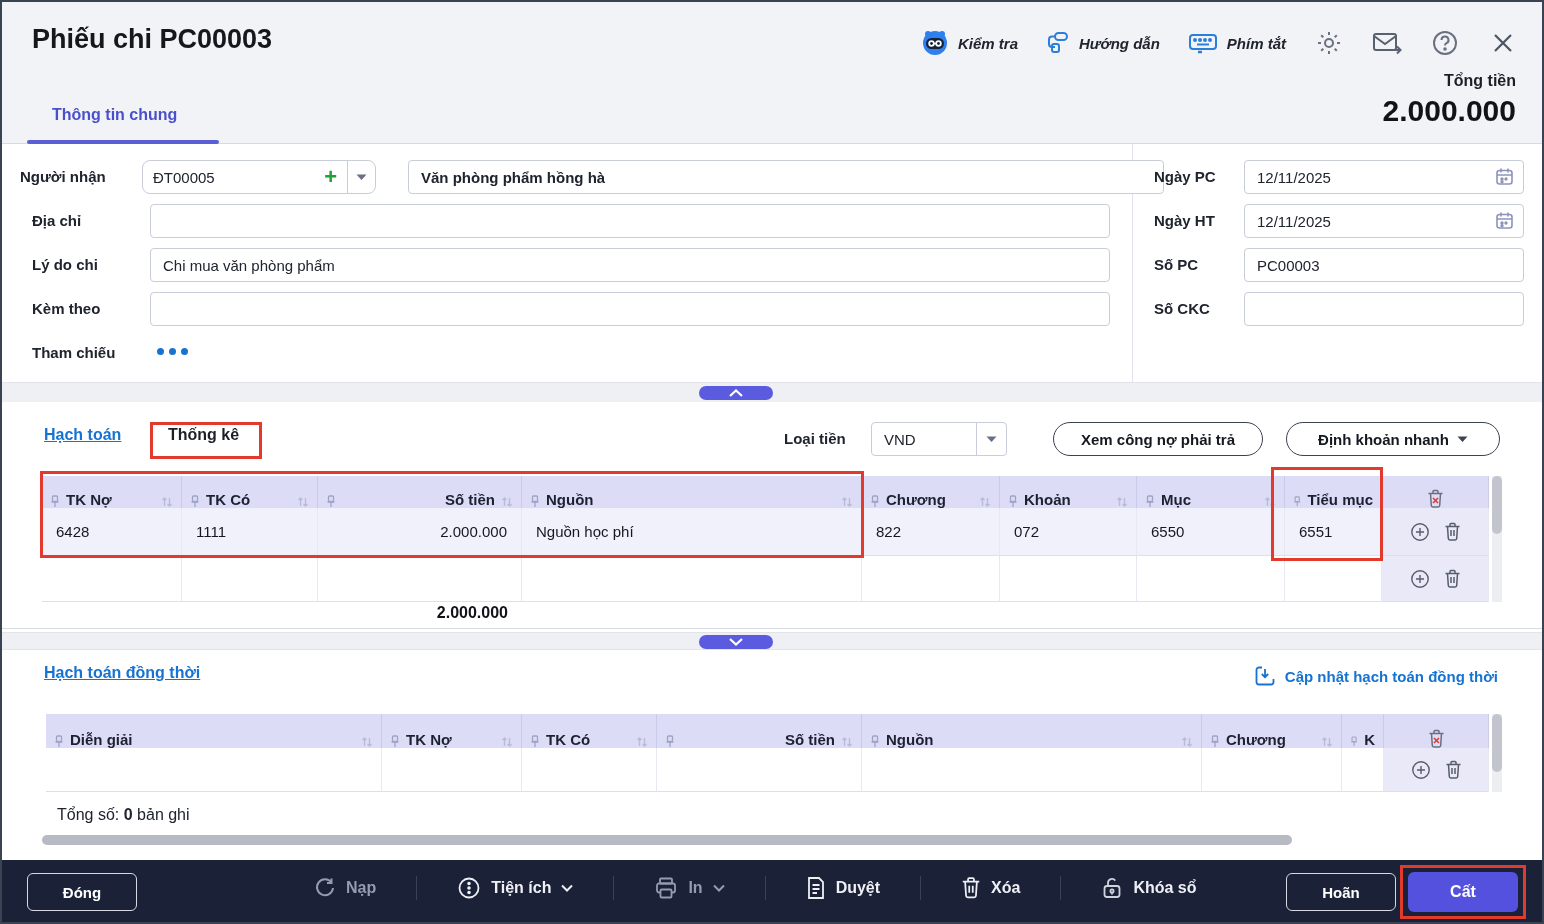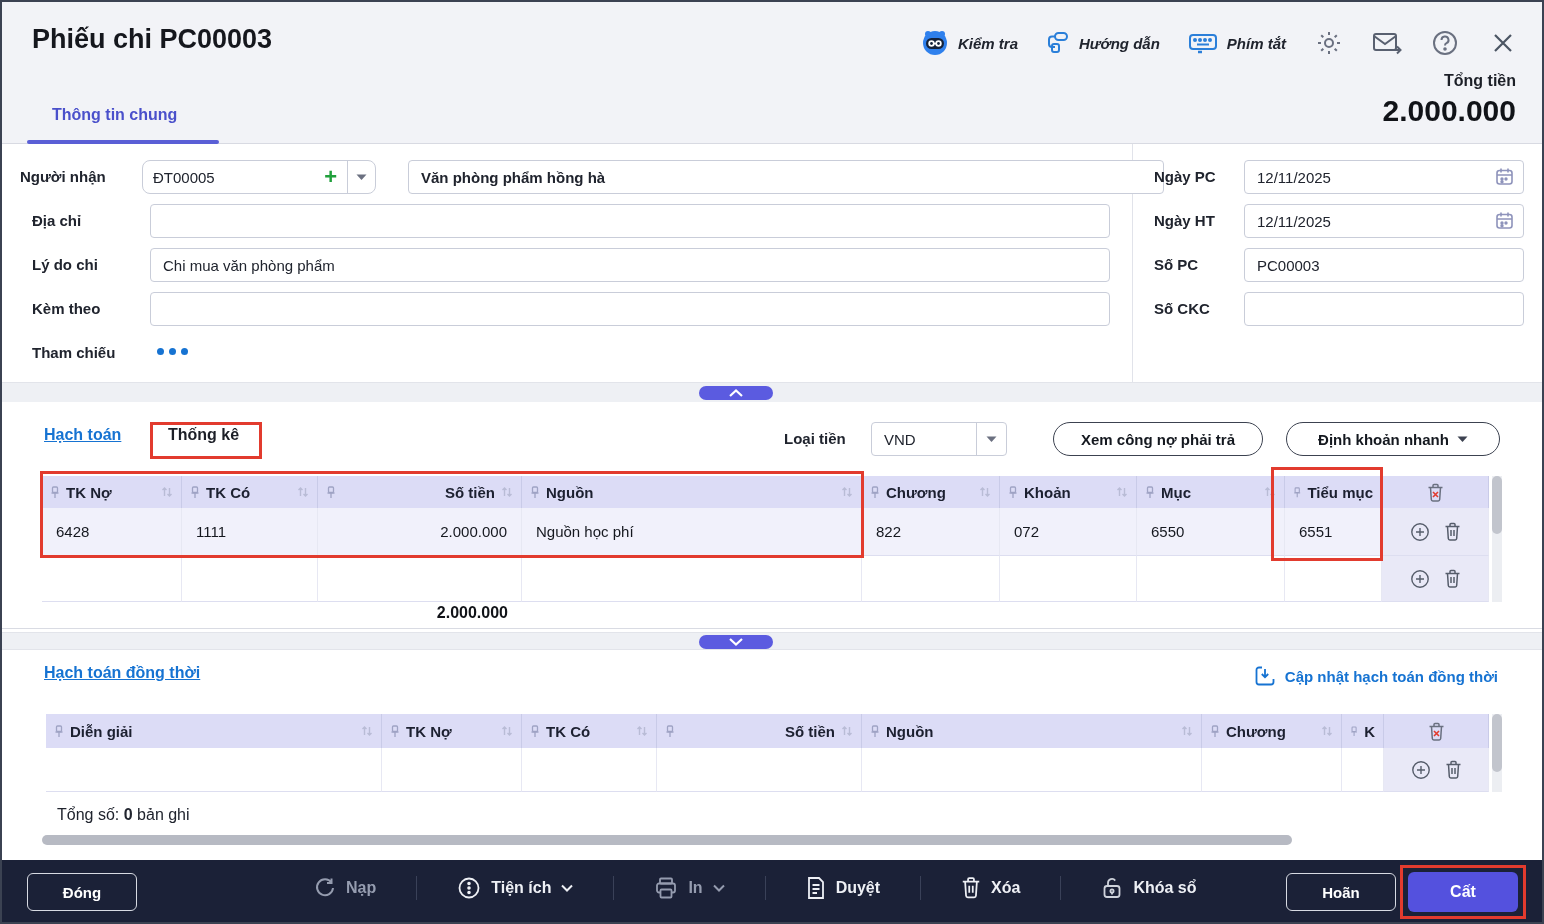--- a/index.html
+++ b/index.html
@@ -42,21 +42,21 @@
   .tab2 { position:absolute; left:166px; top:12px; font-size:16px; font-weight:bold; color:#1c1f27; cursor:pointer; }
   .cur-lbl { position:absolute; left:782px; top:8px; font-size:15px; font-weight:bold; line-height:34px;text-align:center; }
   .select { position:absolute; left:869px; top:8px; width:136px; height:34px; border:1px solid #c9cdd9; border-radius:4px; display:flex; background:#fff; cursor:pointer; }
   .select .val { flex:1; display:flex; align-items:center; padding:0 12px; font-size:15px; }
   .select .car { width:30px; border-left:1px solid #c9cdd9; display:flex; align-items:center; justify-content:center; }
   .pillbtn { position:absolute; top:8px; height:34px; border:1px solid #3c4250; border-radius:17px; background:#fff; display:flex; align-items:center; justify-content:center; gap:8px; font-size:15px; font-weight:bold; color:#14181f; cursor:pointer; }
 
   
   .tbl { position:absolute; left:40px; }
   .trow { display:flex; }
-  .th { display:flex; align-items:center; gap:6px; height:32px; background:#dcdcf6; border-right:1px solid #c9cbe8; padding:0 8px; font-size:15px; font-weight:bold; color:#1c2030; overflow:hidden; white-space:nowrap; }
+  .th { display:flex; align-items:flex-end; gap:6px; height:32px; background:#dcdcf6; border-right:1px solid #c9cbe8; padding:0 8px; font-size:15px; font-weight:bold; color:#1c2030; overflow:hidden; white-space:nowrap; }
   .th .lbl2 { flex:1; }
   .th.right .lbl2 { text-align:right; }
   .td { display:flex; align-items:center; border-right:1px solid #e7e8f3; border-bottom:1px solid #dddef0; padding:0 14px; font-size:15px; color:#15181f; overflow:hidden; white-space:nowrap; }
   .td.right { justify-content:flex-end; }
   .row-data .td { height:48px; background:#f1f1fb; }
   .row-empty .td { height:46px; background:#fff; }
   .td.actions { justify-content:center; gap:14px; background:#e9e9f7 !important; }
   .th.actions { justify-content:center; }
   .c0{width:140px}.c1{width:136px}.c2{width:204px}.c3{width:340px}.c4{width:138px}.c5{width:137px}.c6{width:148px}.c7{width:97px}.c8{width:107px}
   .s0{width:336px}.s1{width:140px}.s2{width:135px}.s3{width:205px}.s4{width:340px}.s5{width:140px}.s6{width:42px}.s7{width:105px}

